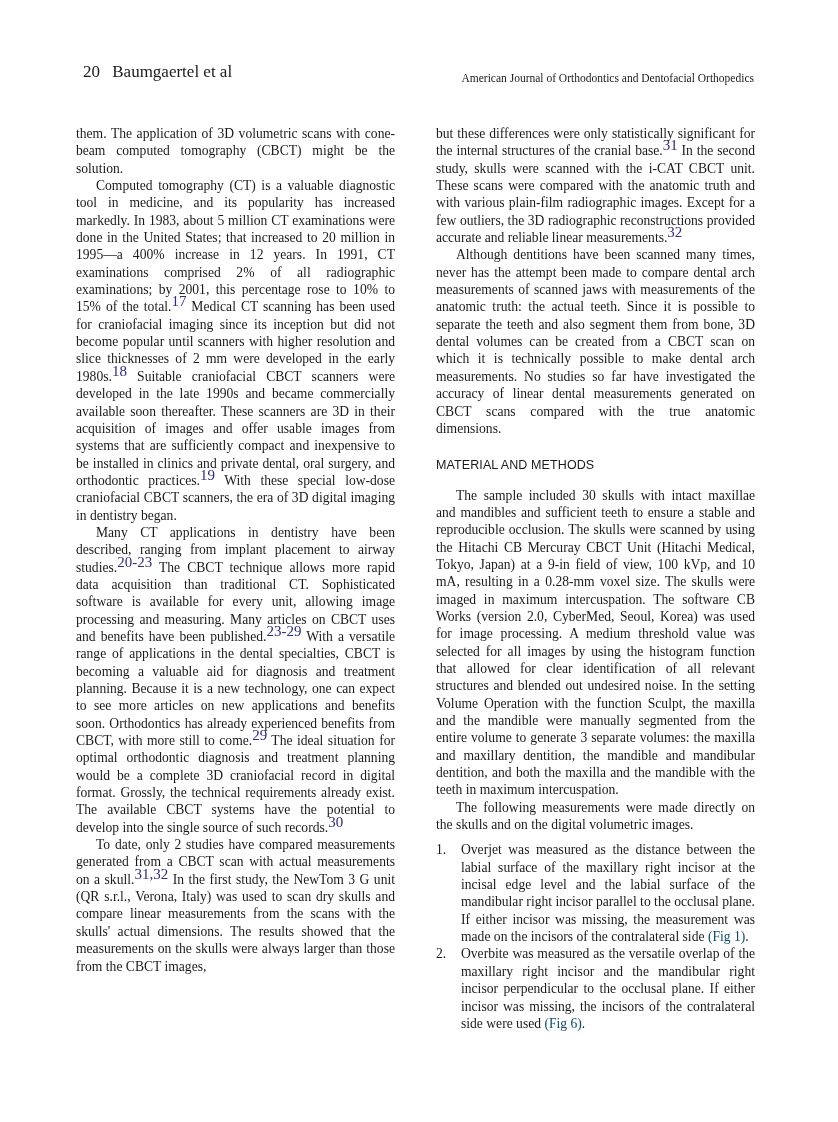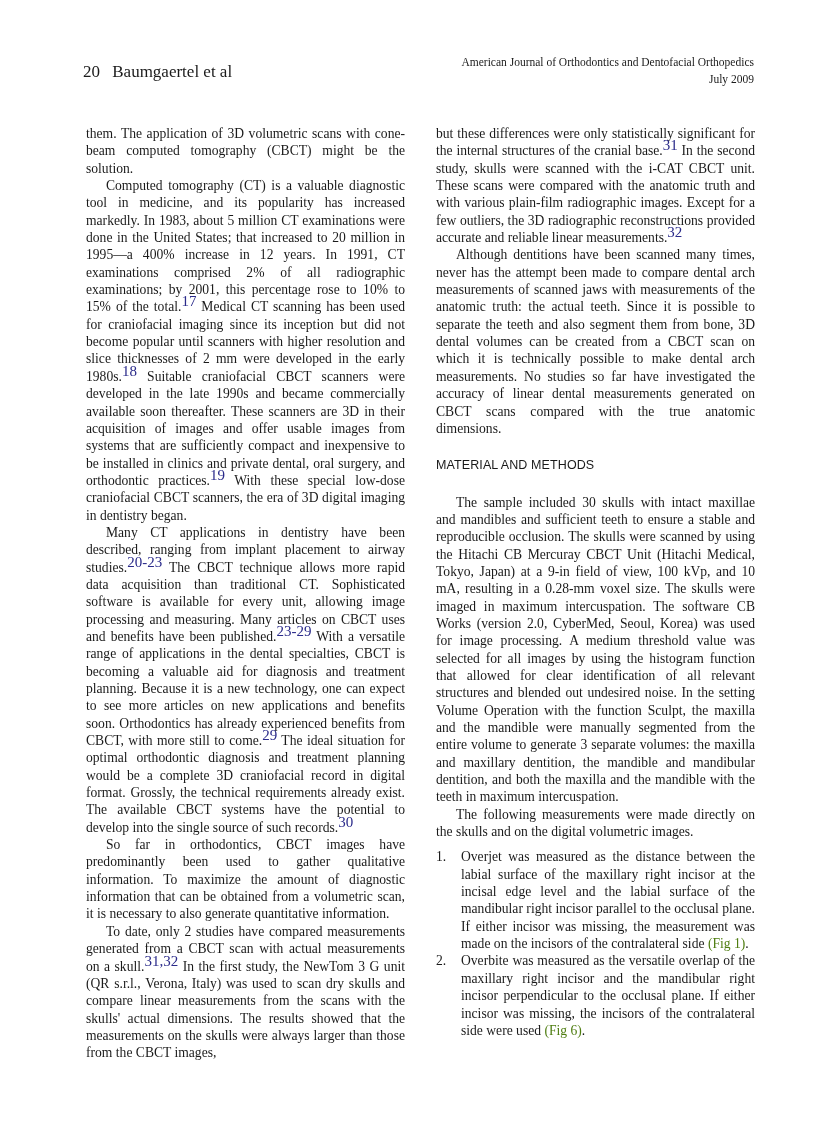--- a/index.html
+++ b/index.html
@@ -1,52 +1,50 @@
 <!DOCTYPE html>
 <html><head>
 <meta charset="utf-8">
 <style>
   html, body { margin: 0; padding: 0; background: #ffffff; }
   body { width: 838px; height: 1122px; position: relative; overflow: hidden;
          font-family: "Liberation Serif", "DejaVu Serif", serif; color: #1a1a1a; }
   .header-left { position: absolute; left: 83px; top: 62px; font-size: 17px; }
   .header-left .pg { margin-right: 8px; }
-  .header-right { position: absolute; right: 84px; top: 54px; font-size: 11.5px; text-align: right; line-height: 17px; }
+  .header-right { position: absolute; right: 84px; top: 70px; font-size: 11.5px; text-align: right; line-height: 17px; }
   .col { position: absolute; top: 125px; width: 319px; font-size: 13.6px; line-height: 17.35px; text-align: justify; hyphens: manual; }
-  .col.left { left: 86px; }
+  .col.left { left: 76px; }
   .col.right { left: 436px; }
   .col p { margin: 0; }
   .col p.indent { text-indent: 20px; }
   sup { font-size: 15px; line-height: 0; vertical-align: 5px; color: #2a2a8a; }
-  .ref { color: #4d7c0f; }
+  .ref { color: #0c4a6e; }
   h2.section { font-family: "Liberation Sans", "DejaVu Sans", sans-serif; font-weight: normal;
-               font-size: 12.5px; letter-spacing: 0.1px; margin: 20px 0 19px 0; text-align: left; }
+               font-size: 12.5px; letter-spacing: 0.1px; margin: 20px 0 12px 0; text-align: left; }
   ol.meas { list-style: none; margin: 8px 0 0 0; padding: 0; }
   ol.meas li { position: relative; padding-left: 25px; }
   ol.meas li .num { position: absolute; left: 0; top: 0; }
 </style>
 </head>
 <body>
 
 <div>
   <div class="header-left">
     <span class="pg">20</span>
     <span>Baumgaertel et al</span>
   </div>
   <div class="header-right">
     <div>American Journal of Orthodontics and Dentofacial Orthopedics</div>
-    <div>July 2009</div>
   </div>
 </div>
 
 <div class="col left">
   <p>them. The application of 3D volumetric scans with cone-beam computed tomography (CBCT) might be the solution.</p>
   <p class="indent"><span>Computed tomography (CT) is a valuable diagnostic tool in medicine, and its popularity has increased markedly. In 1983, about 5 million CT examinations were done in the United States; that increased to 20 million in 1995—a 400% increase in 12 years. In 1991, CT examinations comprised 2% of all radiographic examinations; by 2001, this percentage rose to 10% to 15% of the total.</span><sup>17</sup><span> Medical CT scanning has been used for craniofacial imaging since its inception but did not become popular until scanners with higher resolution and slice thicknesses of 2 mm were developed in the early 1980s.</span><sup>18</sup><span> Suitable craniofacial CBCT scanners were developed in the late 1990s and became commercially available soon thereafter. These scanners are 3D in their acquisition of images and offer usable images from systems that are sufficiently compact and inexpensive to be installed in clinics and private dental, oral surgery, and orthodontic practices.</span><sup>19</sup><span> With these special low-dose craniofacial CBCT scanners, the era of 3D digital imaging in dentistry began.</span></p>
   <p class="indent"><span>Many CT applications in dentistry have been described, ranging from implant placement to airway studies.</span><sup>20-23</sup><span> The CBCT technique allows more rapid data acquisition than traditional CT. Sophisticated software is available for every unit, allowing image processing and measuring. Many articles on CBCT uses and benefits have been published.</span><sup>23-29</sup><span> With a versatile range of applications in the dental specialties, CBCT is becoming a valuable aid for diagnosis and treatment planning. Because it is a new technology, one can expect to see more articles on new applications and benefits soon. Orthodontics has already experienced benefits from CBCT, with more still to come.</span><sup>29</sup><span> The ideal situation for optimal orthodontic diagnosis and treatment planning would be a complete 3D craniofacial record in digital format. Grossly, the technical requirements already exist. The available CBCT systems have the potential to develop into the single source of such records.</span><sup>30</sup></p>
-  <p class="indent">So far in orthodontics, CBCT images have predominantly been used to gather qualitative information. To maximize the amount of diagnostic information that can be obtained from a volumetric scan, it is necessary to also generate quantitative information.</p>
   <p class="indent"><span>To date, only 2 studies have compared measurements generated from a CBCT scan with actual measurements on a skull.</span><sup>31,32</sup><span> In the first study, the NewTom 3 G unit (QR s.r.l., Verona, Italy) was used to scan dry skulls and compare linear measurements from the scans with the skulls' actual dimensions. The results showed that the measurements on the skulls were always larger than those from the CBCT images,</span></p>
 </div>
 
 <div class="col right">
   <p><span>but these differences were only statistically significant for the internal structures of the cranial base.</span><sup>31</sup><span> In the second study, skulls were scanned with the i-CAT CBCT unit. These scans were compared with the anatomic truth and with various plain-film radiographic images. Except for a few outliers, the 3D radiographic reconstructions provided accurate and reliable linear measurements.</span><sup>32</sup></p>
   <p class="indent">Although dentitions have been scanned many times, never has the attempt been made to compare dental arch measurements of scanned jaws with measurements of the anatomic truth: the actual teeth. Since it is possible to separate the teeth and also segment them from bone, 3D dental volumes can be created from a CBCT scan on which it is technically possible to make dental arch measurements. No studies so far have investigated the accuracy of linear dental measurements generated on CBCT scans compared with the true anatomic dimensions.</p>
   <h2 class="section">MATERIAL AND METHODS</h2>
   <p class="indent">The sample included 30 skulls with intact maxillae and mandibles and sufficient teeth to ensure a stable and reproducible occlusion. The skulls were scanned by using the Hitachi CB Mercuray CBCT Unit (Hitachi Medical, Tokyo, Japan) at a 9-in field of view, 100 kVp, and 10 mA, resulting in a 0.28-mm voxel size. The skulls were imaged in maximum intercuspation. The software CB Works (version 2.0, CyberMed, Seoul, Korea) was used for image processing. A medium threshold value was selected for all images by using the histogram function that allowed for clear identification of all relevant structures and blended out undesired noise. In the setting Volume Operation with the function Sculpt, the maxilla and the mandible were manually segmented from the entire volume to generate 3 separate volumes: the maxilla and maxillary dentition, the mandible and mandibular dentition, and both the maxilla and the mandible with the teeth in maximum intercuspation.</p>
   <p class="indent">The following measurements were made directly on the skulls and on the digital volumetric images.</p>
   <ol class="meas">

